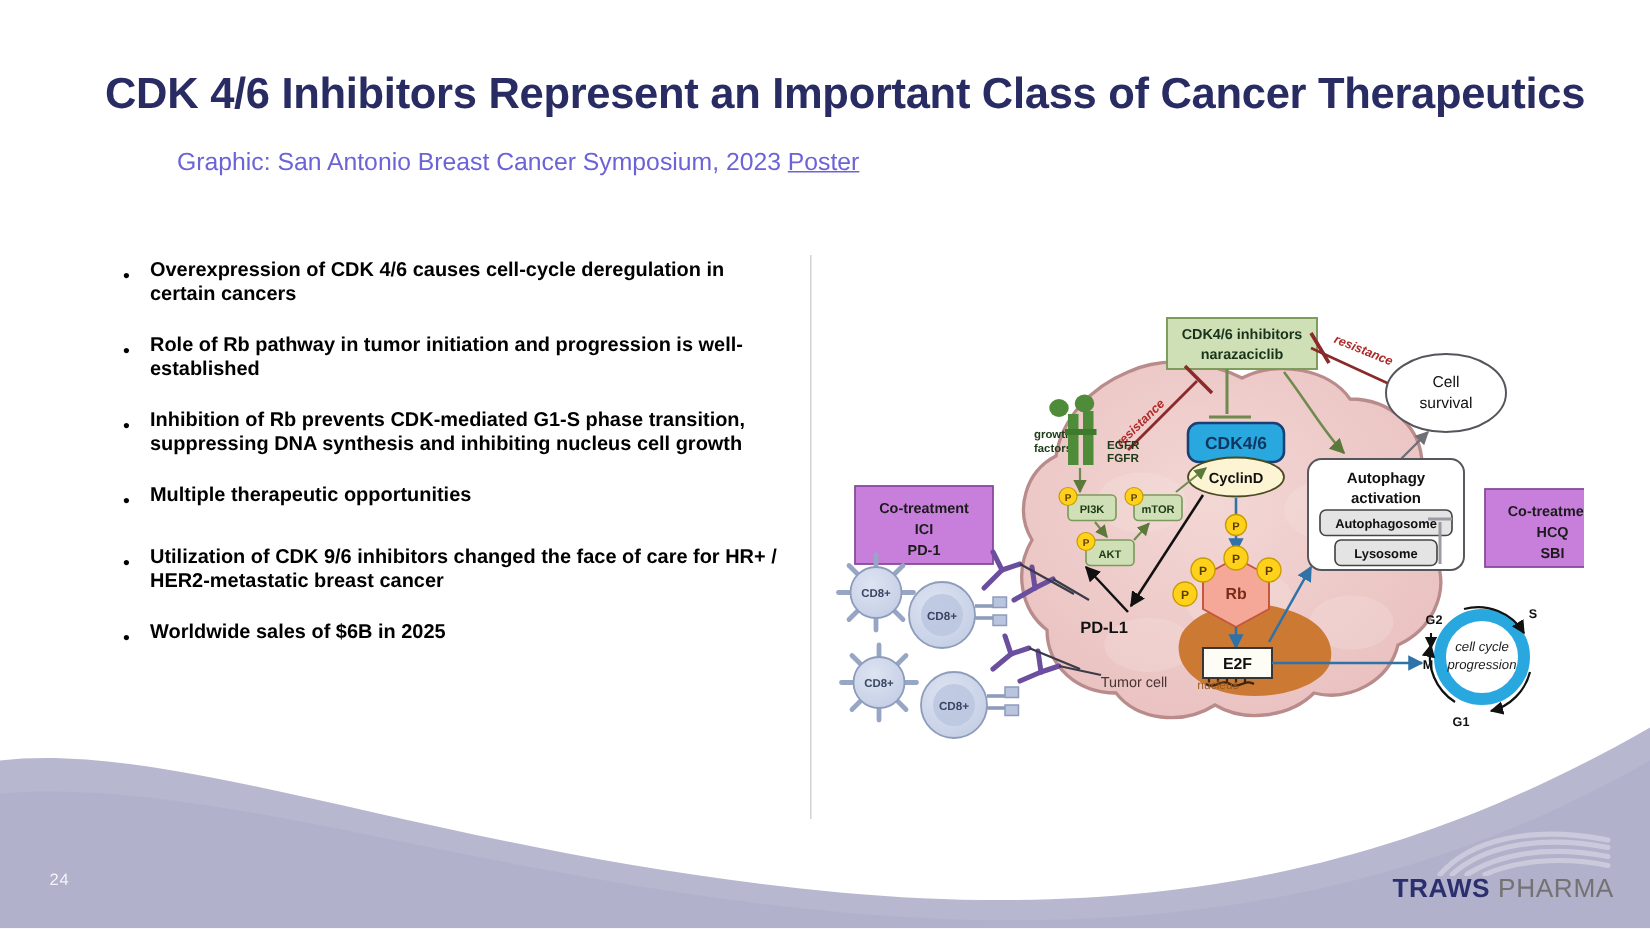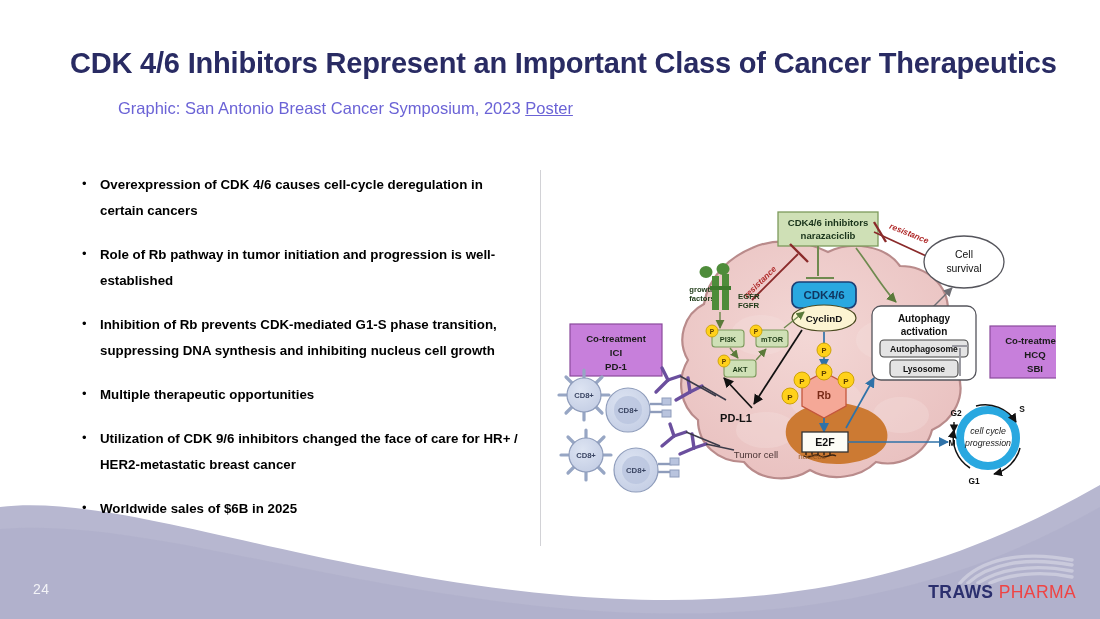--- a/index.html
+++ b/index.html
@@ -24,21 +24,21 @@
   
   .footer-wave {
     position: absolute;
     left: 0; bottom: 0;
     width: 1100px; height: 160px;
     z-index: 1;
   }
   .page-number {
     position: absolute;
     left: 33px; top: 581px;
-    font-size: 14px;
+    font-size: 11px;
     color: #ffffff;
     opacity: .85;
     z-index: 3;
     letter-spacing: .5px;
   }
 
   
   .logo {
     position: absolute;
     right: 24px; bottom: 16px;
@@ -46,21 +46,21 @@
     text-align: right;
   }
   .logo-swoosh { display: block; margin-bottom: -2px; margin-left: auto; }
   .logo-text {
     font-size: 17.5px;
     color: #2b2f6e;
     letter-spacing: .4px;
     white-space: nowrap;
   }
   .logo-text .b { font-weight: bold; }
-  .logo-text .l { font-weight: normal; color: #ef4444; }
+  .logo-text .l { font-weight: normal; color: #737373; }
 
   
   .title {
     position: absolute;
     left: 70px; top: 47px;
     font-size: 29px;
     font-weight: bold;
     color: #292b63;
     letter-spacing: -0.2px;
     white-space: nowrap;
@@ -107,21 +107,21 @@
     flex: 0 0 22px;
     font-size: 13px;
     line-height: 23px;
     color: #000;
     text-align: left;
     padding-left: 4px;
   }
   .bullet .txt {
     font-size: 13.3px;
     font-weight: bold;
-    line-height: 26px;
+    line-height: 16px;
     color: #000000;
     flex: 1 1 auto;
   }
 
   
   .diagram {
     position: absolute;
     left: 556px; top: 200px;
     width: 500px; height: 300px;
     z-index: 3;

